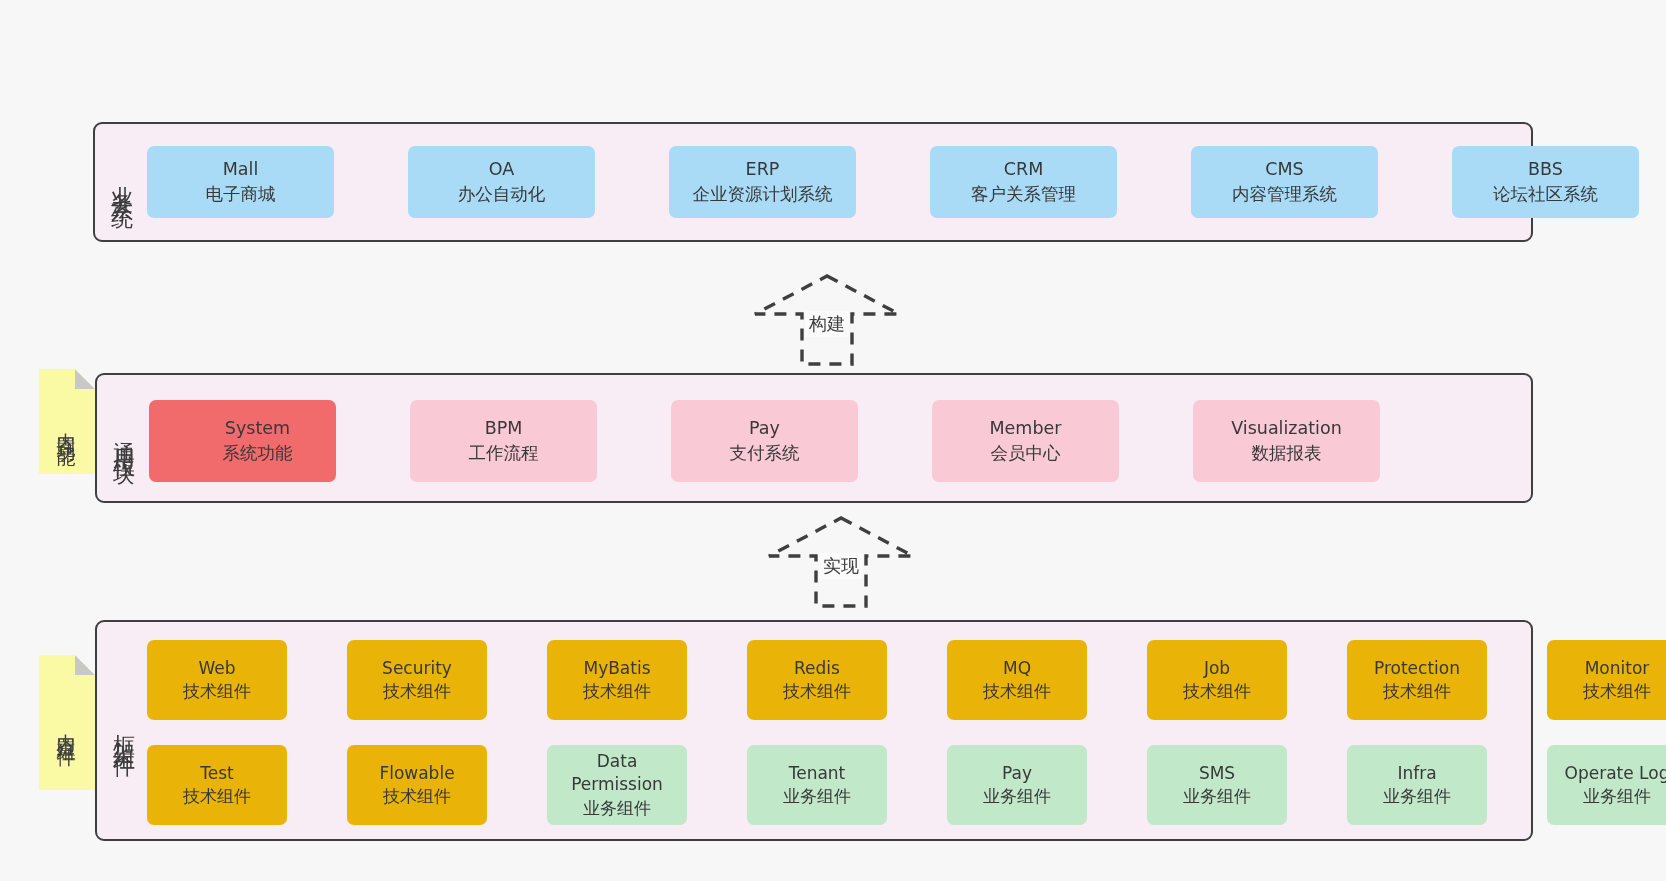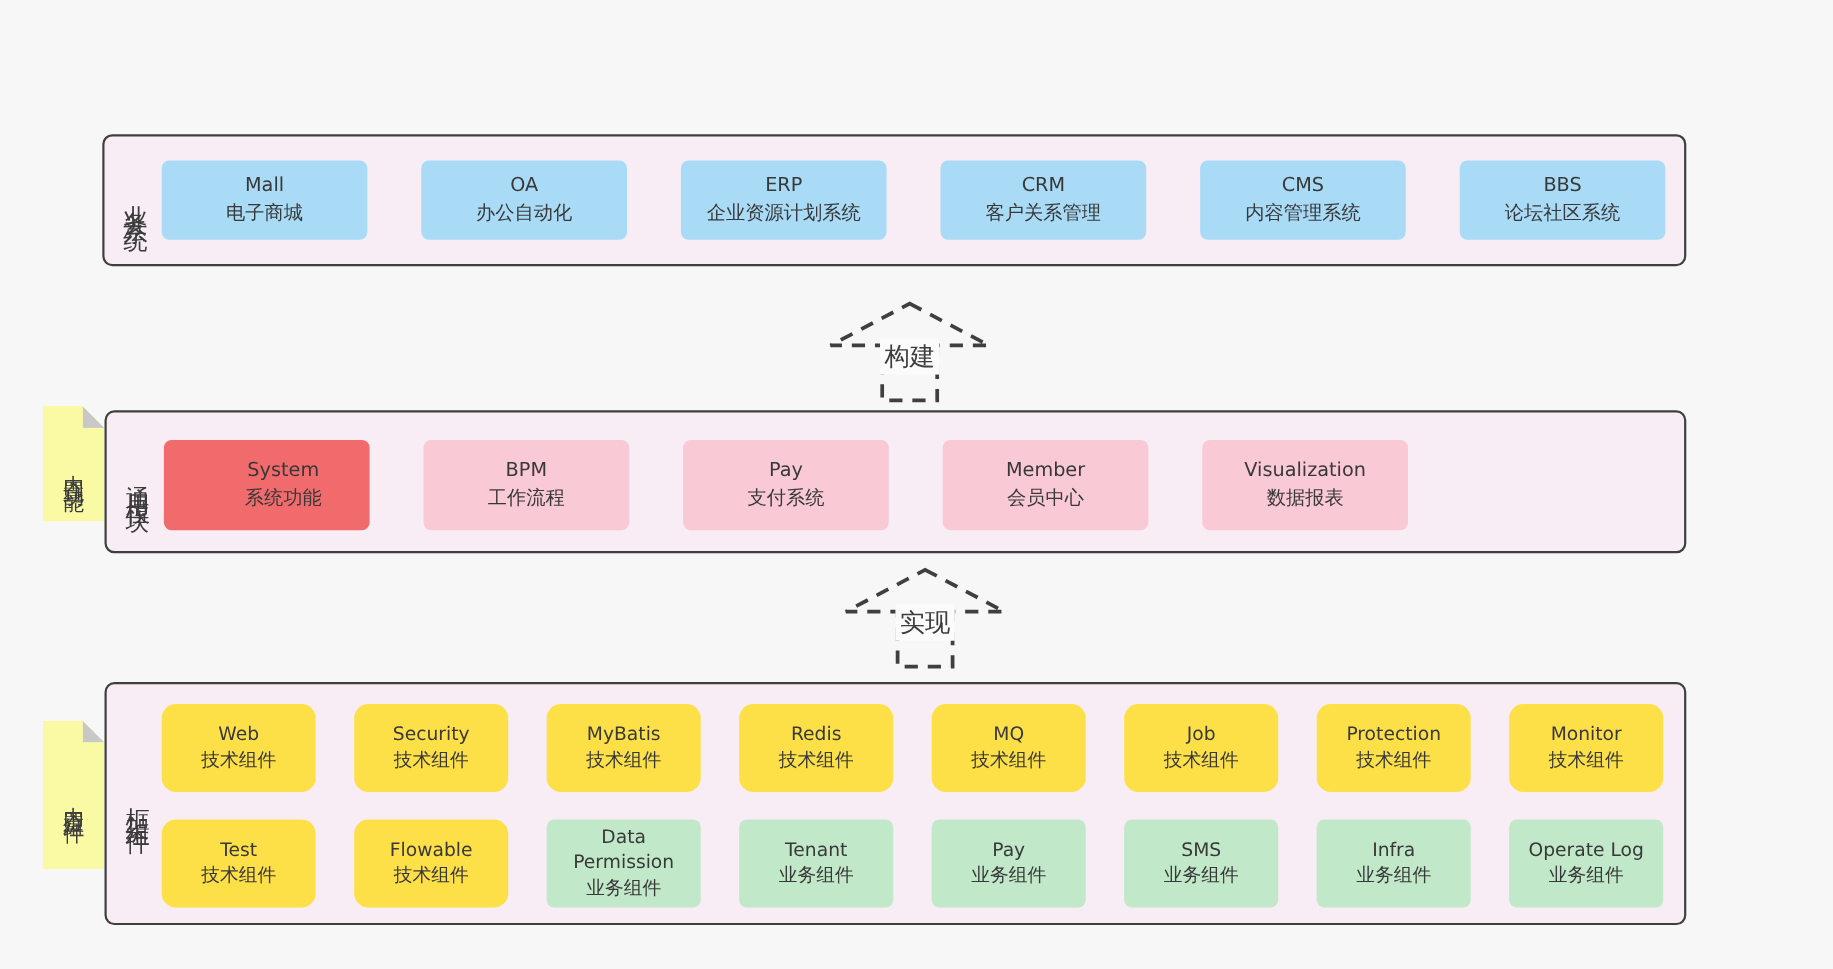--- a/index.html
+++ b/index.html
@@ -17,36 +17,36 @@
     box-sizing:border-box;
   }
   .v-label{
     position:absolute;left:9px;top:0;bottom:0;
     display:flex;align-items:center;justify-content:center;
     writing-mode:vertical-rl;text-orientation:upright;
     font-size:22px;letter-spacing:7px;color:#3b3b3b;
     width:36px;
   }
   .box-row{
-    position:absolute;display:flex;
+    position:absolute;display:flex;gap:25px;
   }
   .box{
     display:flex;flex-direction:column;align-items:center;justify-content:center;
     border-radius:7px;text-align:center;
     font-size:17.5px;line-height:1.42;color:#383838;
     box-sizing:border-box;padding:2px 6px;
   }
   .row-a .box{width:187px;height:72px;margin-right:49px;}
   .row-b .box{width:187px;height:82px;margin-right:49px;}
   .row-c .box{width:140px;height:80px;margin-right:35px;font-size:17px;line-height:1.38;}
   .box:last-child{margin-right:0;}
   .blue{background:#a9dbf7;}
   .red{background:#f16b6d;padding-left:36px;}
   .pink{background:#f9c9d5;}
-  .green{background:#fde047;border-radius:13px;}
+  .green{background:#eab308;}
   .lightgreen{background:#c0e8c9;}
   .tab{
     position:absolute;width:56px;background:#fafaa5;
     clip-path:polygon(0 0, calc(100% - 20px) 0, 100% 20px, 100% 100%, 0 100%);
     display:flex;align-items:center;justify-content:center;
   }
   .tab .fold{
     position:absolute;top:0;right:0;width:20px;height:20px;
     background:#c8c8c8;
     clip-path:polygon(0 0, 100% 100%, 0 100%);
@@ -56,21 +56,21 @@
     font-size:19px;letter-spacing:5px;color:#3b3b3b;
     margin-top:10px;
   }
   .arrow{
     position:absolute;width:150px;height:96px;
   }
   .arrow svg{position:absolute;left:0;top:0;}
   .arrow-label{
     position:absolute;left:50%;top:52px;transform:translate(-50%,-50%);
     background:#fbfbfb;padding:1px 4px;
-    font-size:23px;color:#3d3d3d;white-space:nowrap;
+    font-size:18px;color:#3d3d3d;white-space:nowrap;
   }
 </style>
 </head>
 <body>
 
 <div id="canvas">
 
   <div class="section" style="left:93px;top:122px;width:1440px;height:120px;">
     <div class="v-label">业务系统</div>
     <div class="box-row row-a" style="left:52px;top:22px;">

